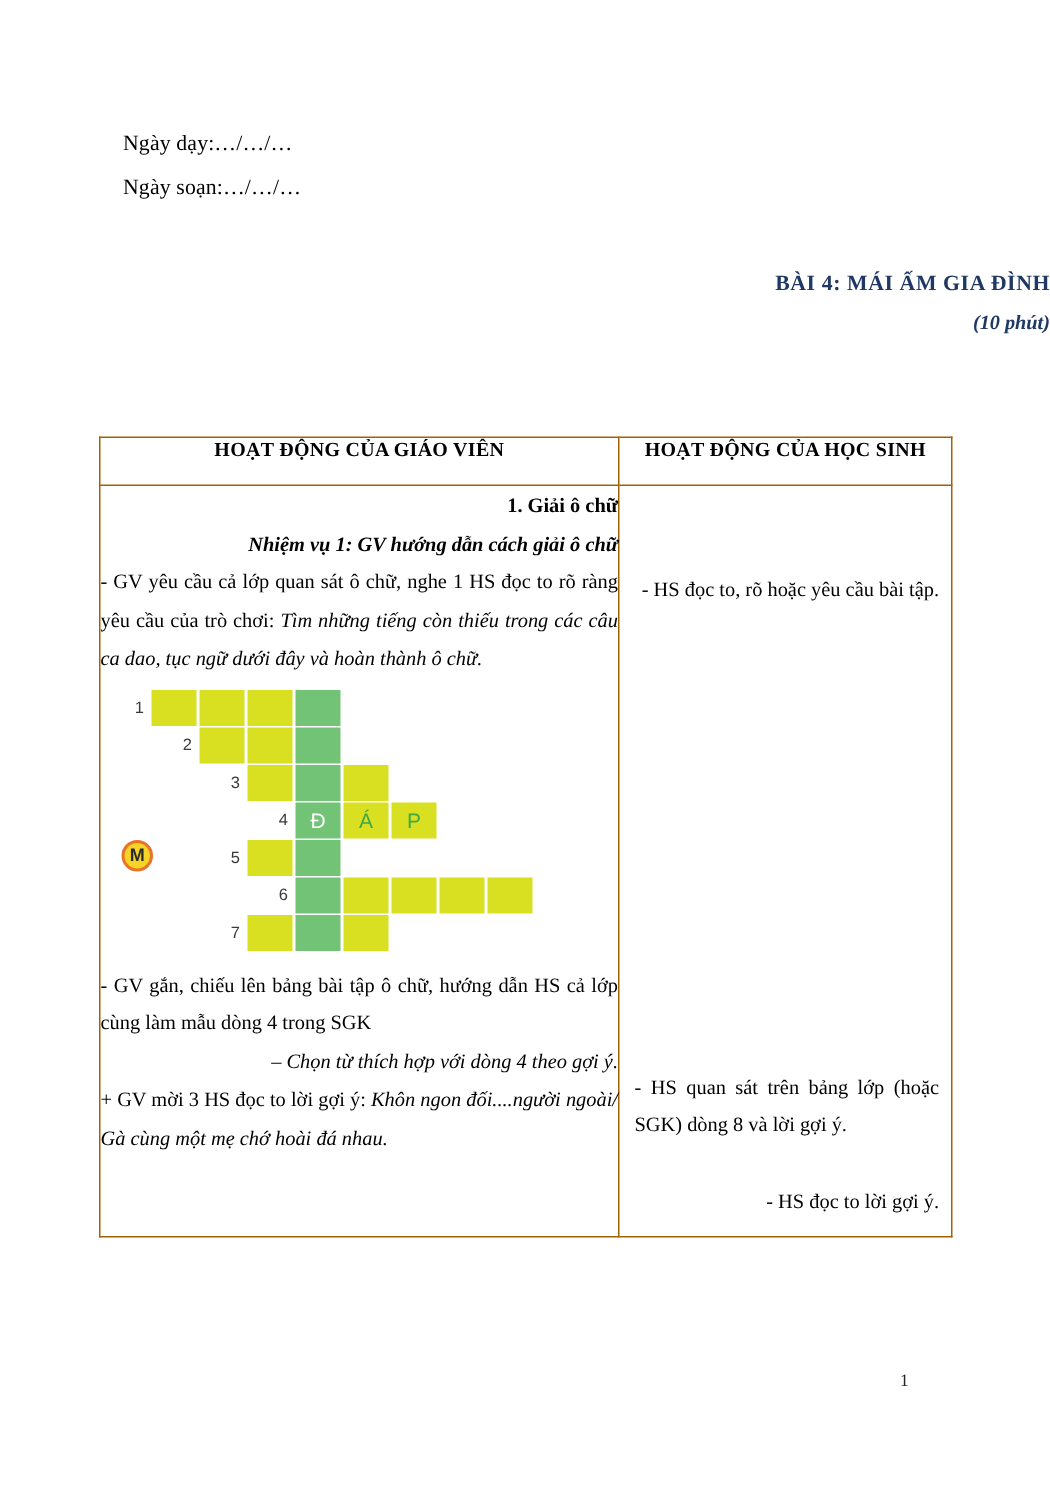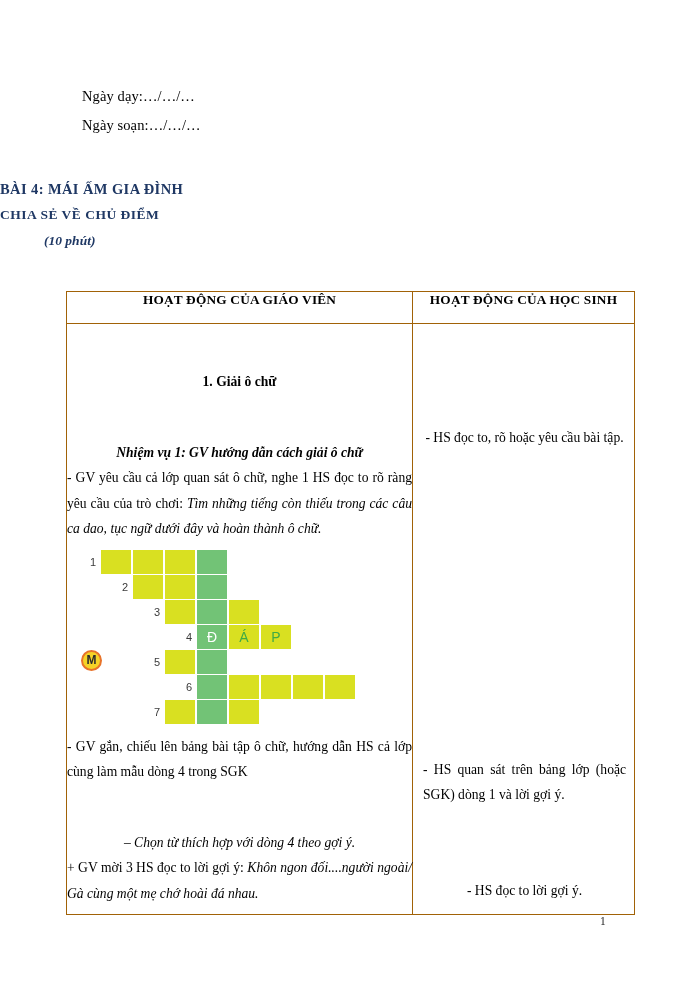--- a/index.html
+++ b/index.html
@@ -34,21 +34,21 @@
     letter-spacing: 0.1px;
   }
   .datelines div { white-space: pre; }
 
   
   .titleblock {
     position: absolute;
     left: 0;
     top: 176px;
     width: 700px;
-    text-align: left;
+    text-align: right;
     color: #1F3864;
   }
   .title-main {
     font-size: 14.5px;
     font-weight: bold;
     letter-spacing: 0.4px;
     line-height: 26px;
   }
   .title-sub {
     font-size: 13.5px;
@@ -95,21 +95,21 @@
     font-size: 13.6px;
     line-height: 25.5px;
   }
   .cellbody.right { padding: 5px 8px 10px 10px; }
 
   p.ln {
     margin: 0;
     text-align: justify;
     text-justify: inter-word;
   }
-  p.ln.nojust { text-align: center; margin-top: 45px; }
+  p.ln.nojust { text-align: right; }
   .b  { font-weight: bold; }
   .bi { font-weight: bold; font-style: italic; }
   .i  { font-style: italic; }
 
   .spacer-lines { height: 25.5px; }
 
   
   .crossword {
     position: relative;
     width: 330px;
@@ -180,21 +180,20 @@
 
 <div class="page">
 
   <div class="datelines">
     <div>Ngày dạy:…/…/…</div>
     <div>Ngày soạn:…/…/…</div>
   </div>
 
   <div class="titleblock">
     <div class="title-main">BÀI 4: MÁI ẤM GIA ĐÌNH</div>
-    <div class="title-sub">CHIA SẺ VỀ CHỦ ĐIỂM</div>
     <div class="title-time">(10 phút)</div>
   </div>
 
   <table class="tbl">
     <colgroup>
       <col class="col-left">
         <col class="col-right">
     </colgroup>
     <tbody>
       <tr>
@@ -281,21 +280,21 @@
           <p class="ln">- GV gắn, chiếu lên bảng bài tập ô chữ, hướng dẫn HS cả lớp cùng làm mẫu dòng 4 trong SGK</p>
           <p class="ln nojust i">– Chọn từ thích hợp với dòng 4 theo gợi ý.</p>
           <p class="ln"><span>+ GV mời 3 HS đọc to lời gợi ý: </span><span class="i">Khôn ngon đối....người ngoài/ Gà cùng một mẹ chớ hoài đá nhau.</span></p>
         </td>
 
         <td class="cellbody right">
           <div class="spacer-lines"></div>
           <div class="spacer-lines"></div>
           <p class="ln nojust">- HS đọc to, rõ hoặc yêu cầu bài tập.</p>
           <div style="height:306px"></div>
-          <p class="ln">- HS quan sát trên bảng lớp (hoặc SGK) dòng 1 và lời gợi ý.</p>
+          <p class="ln">- HS quan sát trên bảng lớp (hoặc SGK) dòng 8 và lời gợi ý.</p>
           <div class="spacer-lines"></div>
           <p class="ln nojust">- HS đọc to lời gợi ý.</p>
         </td>
       </tr>
     </tbody>
   </table>
 
   <div class="pagenum">1</div>
 
 </div>

